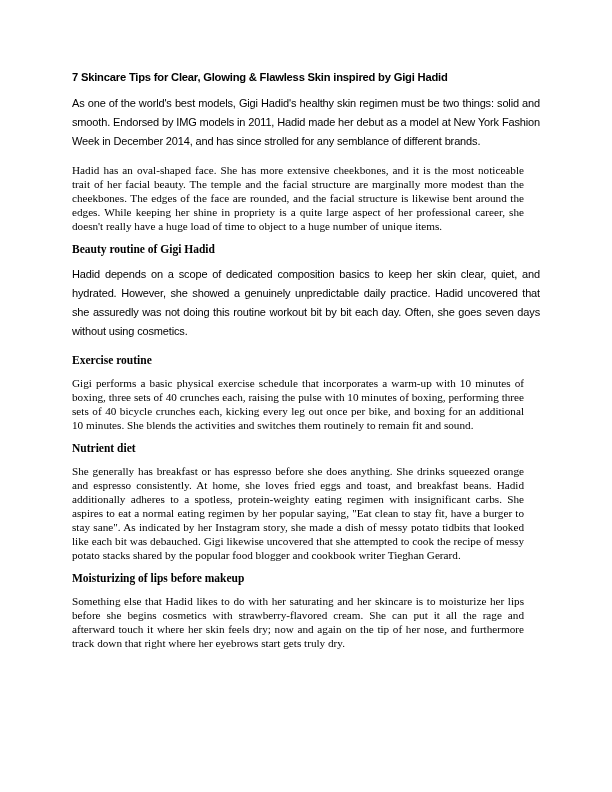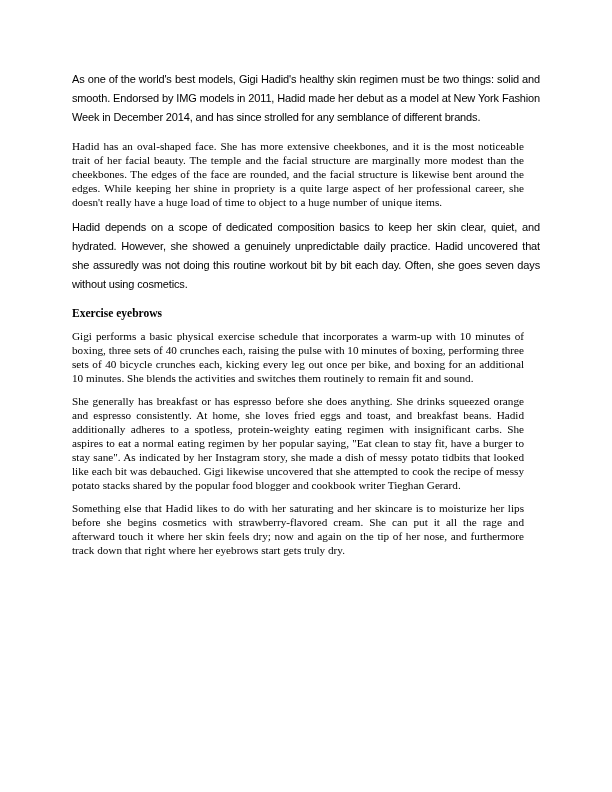--- a/index.html
+++ b/index.html
@@ -8,26 +8,30 @@
   .title { font-family: "Liberation Sans", sans-serif; font-weight: bold; font-size: 11.2px; line-height: 14px; margin: 0 0 10px 0; letter-spacing: -0.2px; }
   .sans-para { font-family: "Liberation Sans", sans-serif; font-size: 11px; line-height: 19px; margin: 0 0 12px 0; text-align: justify; letter-spacing: -0.15px; }
   .serif-para { font-family: "Liberation Serif", serif; font-size: 11.2px; line-height: 14px; margin: 0 16px 9px 0; text-align: justify; }
   .heading { font-family: "Liberation Serif", serif; font-weight: bold; font-size: 11.5px; line-height: 14px; margin: 0 0 9px 0; }
   .gap-before { margin-top: 4px; }
 </style>
 </head>
 <body>
 
 <div class="page">
+  <h1 class="title">7 Skincare Tips for Clear, Glowing &amp; Flawless Skin inspired by Gigi Hadid</h1>
 
   <p class="sans-para">As one of the world's best models, Gigi Hadid's healthy skin regimen must be two things: solid and smooth. Endorsed by IMG models in 2011, Hadid made her debut as a model at New York Fashion Week in December 2014, and has since strolled for any semblance of different brands.</p>
 
   <p class="serif-para">Hadid has an oval-shaped face. She has more extensive cheekbones, and it is the most noticeable trait of her facial beauty. The temple and the facial structure are marginally more modest than the cheekbones. The edges of the face are rounded, and the facial structure is likewise bent around the edges. While keeping her shine in propriety is a quite large aspect of her professional career, she doesn't really have a huge load of time to object to a huge number of unique items.</p>
 
+  <h2 class="heading">Beauty routine of Gigi Hadid</h2>
   <p class="sans-para">Hadid depends on a scope of dedicated composition basics to keep her skin clear, quiet, and hydrated. However, she showed a genuinely unpredictable daily practice. Hadid uncovered that she assuredly was not doing this routine workout bit by bit each day. Often, she goes seven days without using cosmetics.</p>
 
-  <h2 class="heading gap-before">Exercise eyebrows</h2>
+  <h2 class="heading gap-before">Exercise routine</h2>
   <p class="serif-para">Gigi performs a basic physical exercise schedule that incorporates a warm-up with 10 minutes of boxing, three sets of 40 crunches each, raising the pulse with 10 minutes of boxing, performing three sets of 40 bicycle crunches each, kicking every leg out once per bike, and boxing for an additional 10 minutes. She blends the activities and switches them routinely to remain fit and sound.</p>
 
+  <h2 class="heading">Nutrient diet</h2>
   <p class="serif-para">She generally has breakfast or has espresso before she does anything. She drinks squeezed orange and espresso consistently. At home, she loves fried eggs and toast, and breakfast beans. Hadid additionally adheres to a spotless, protein-weighty eating regimen with insignificant carbs. She aspires to eat a normal eating regimen by her popular saying, "Eat clean to stay fit, have a burger to stay sane". As indicated by her Instagram story, she made a dish of messy potato tidbits that looked like each bit was debauched. Gigi likewise uncovered that she attempted to cook the recipe of messy potato stacks shared by the popular food blogger and cookbook writer Tieghan Gerard.</p>
 
+  <h2 class="heading">Moisturizing of lips before makeup</h2>
   <p class="serif-para">Something else that Hadid likes to do with her saturating and her skincare is to moisturize her lips before she begins cosmetics with strawberry-flavored cream. She can put it all the rage and afterward touch it where her skin feels dry; now and again on the tip of her nose, and furthermore track down that right where her eyebrows start gets truly dry.</p>
 </div>
 
 </body></html>

